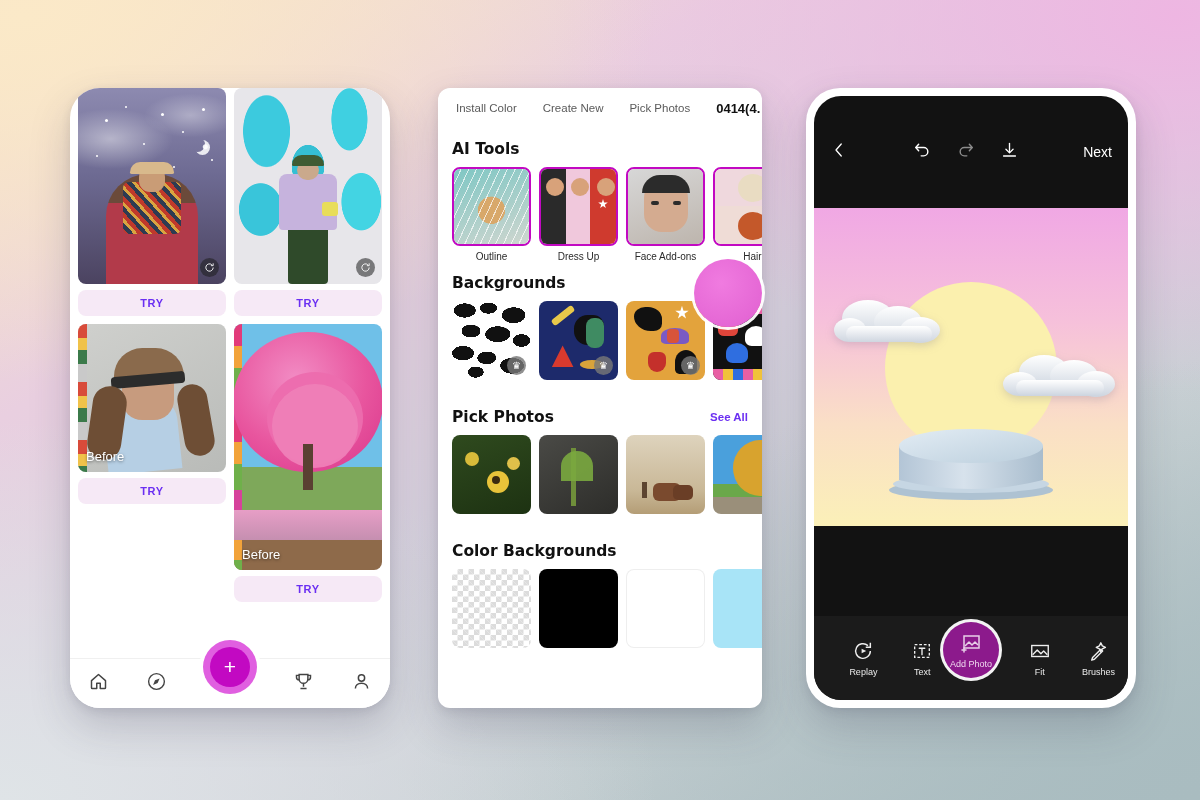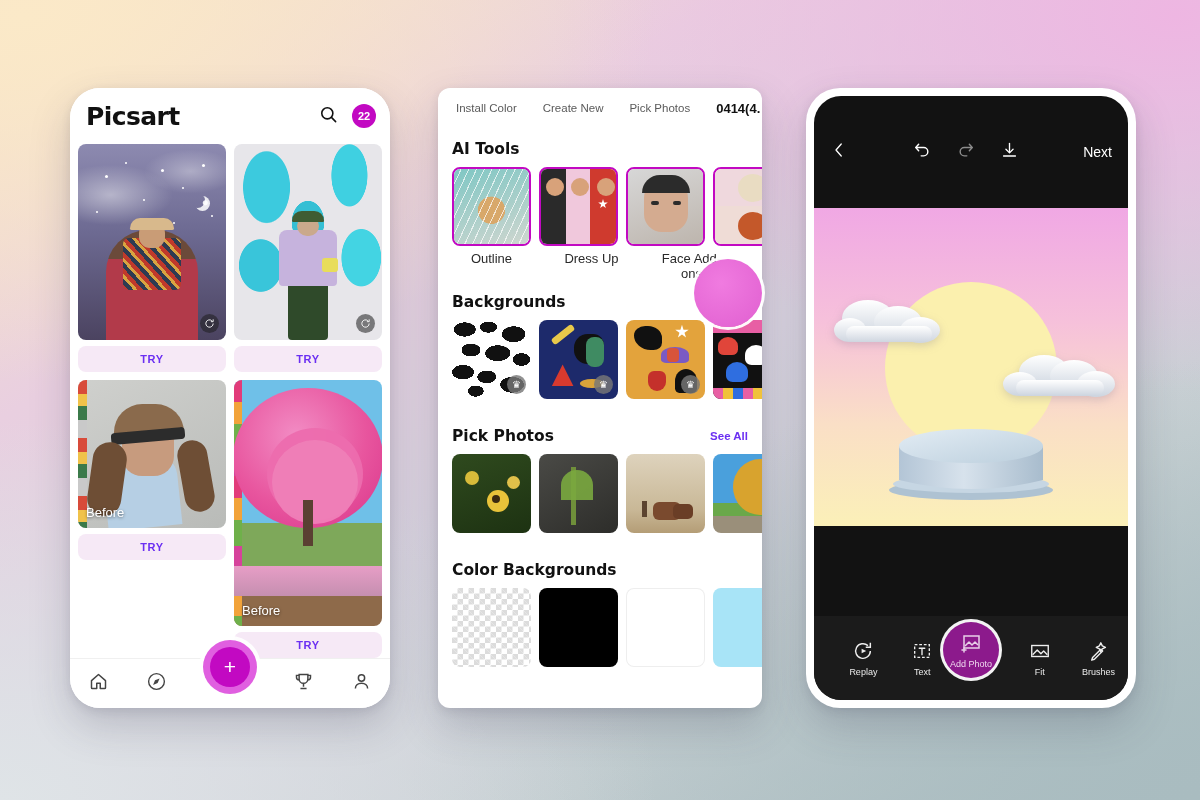--- a/index.html
+++ b/index.html
@@ -83,21 +83,21 @@
     height: 40px; display: flex; align-items: center; gap: 26px;
     padding: 0 18px; font-size: 11.5px; color: #5a5a5a; overflow: hidden; white-space: nowrap;
   }
   .ctab-cut { font-size: 13px; font-weight: 700; color: #111; margin-left:auto; }
   .sec-title { font-size: 15.5px; font-weight: 700; color: #111; font-family:"DejaVu Sans",sans-serif; }
   .sec-head { display: flex; align-items: center; padding: 0 14px; margin: 12px 0 9px; }
   .see-all { margin-left: auto; color: #6b2ff2; font-size: 11.5px; font-weight: 600; }
   .row { display: flex; gap: 8px; padding: 0 14px; overflow: hidden; }
   .tile { width: 79px; height: 79px; border-radius: 8px; overflow: hidden; position: relative; flex: 0 0 auto; }
   .tile.sel { border: 2px solid #c209c2; }
-  .labels { display: flex; gap: 21px; padding: 0 14px; margin-top: 5px; font-size: 13px; color: #2a2a2a; }
+  .labels { display: flex; gap: 8px; padding: 0 14px; margin-top: 5px; font-size: 10px; color: #2a2a2a; }
   .labels span { width: 79px; text-align: center; flex: 0 0 auto; }
   .crown {
     position: absolute; right: 5px; bottom: 5px; width: 19px; height: 19px;
     border-radius: 50%; background: rgba(120,120,120,.82);
     display:flex; align-items:center; justify-content:center; font-size:10px; color:#fff;
   }
   .tap-circle {
     position: absolute; border-radius: 50%;
     background: radial-gradient(circle at 40% 35%, #f07be0, #e05fd0);
     box-shadow: 0 0 0 3px rgba(255,255,255,.95);
@@ -131,32 +131,20 @@
     box-shadow: 0 0 0 3px rgba(255,255,255,.95);
     display: flex; flex-direction: column; align-items: center; justify-content: center;
     gap: 4px; color: #efd8ef; font-size: 9px;
   }
 </style>
 </head>
 <body>
 
 <div class="phone" id="phone-home">
 
-  <div class="home-header">
-    <div class="brand">Picsart</div>
-    <div class="hdr-right">
-      <span>
-        <svg width="19" height="19" viewBox="0 0 24 24" fill="none" stroke="#111" stroke-width="2">
-          <circle cx="10.5" cy="10.5" r="7"></circle>
-            <line x1="15.7" y1="15.7" x2="21" y2="21" stroke-linecap="round"></line>
-        </svg>
-      </span>
-      <span class="badge">22</span>
-    </div>
-  </div>
 
   <div class="feed">
 
     <div class="fcard">
       <div class="thumb" style="height:196px">
         <div class="art" style="background:linear-gradient(180deg,#8d8ab0,#6d6a92 45%,#4b4360 100%)"></div>
         <div class="art" style="background:radial-gradient(ellipse 60% 22% at 22% 26%, rgba(255,255,255,.45), transparent 70%),radial-gradient(ellipse 45% 16% at 76% 14%, rgba(255,255,255,.35), transparent 70%)"></div>
         <div class="star" style="left:18%;top:16%;width:3px;height:3px"></div>
         <div class="star" style="left:32%;top:9%;width:2px;height:2px"></div>
         <div class="star" style="left:56%;top:13%;width:3px;height:3px"></div>

